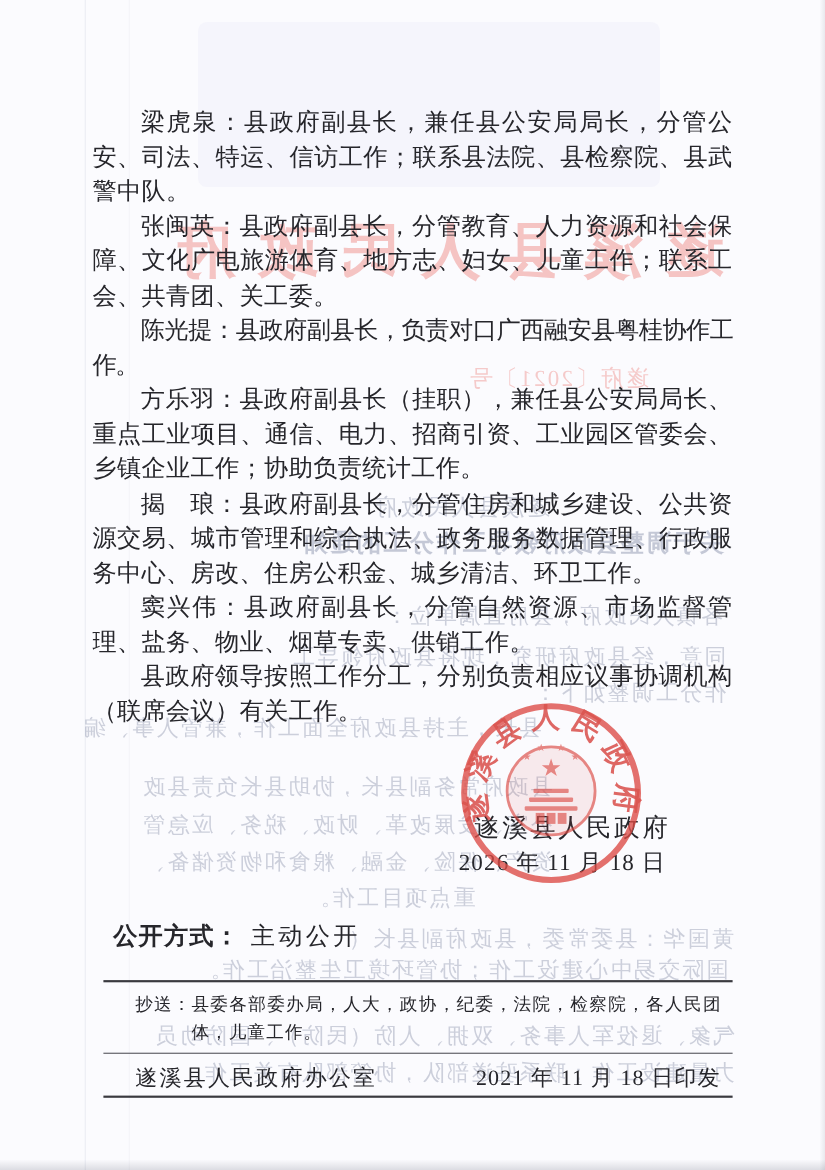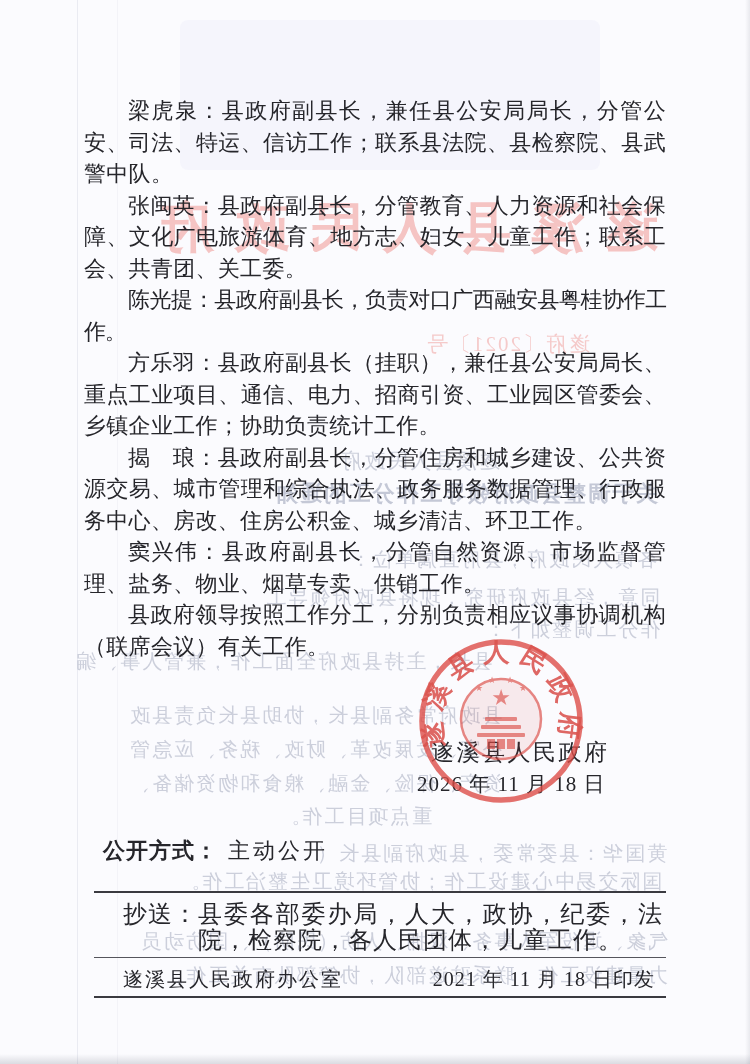--- a/index.html
+++ b/index.html
@@ -66,21 +66,21 @@
   
   .publicity{position:absolute;left:103px;top:836px;font-size:22px;}
   .publicity .lab{font-family:"Liberation Sans","DejaVu Sans",sans-serif;font-weight:bold;letter-spacing:1px;margin-top:32px;}
   .publicity .val{margin-left:10px;letter-spacing:3px;font-family:Liberation Serif, serif;}
 
   
   .rule{position:absolute;left:94px;width:572px;background:#3a3a40;}
   .rule-top{top:891px;height:2px;}
   .rule-mid{top:957px;height:1px;background:#55555c;}
   .rule-bottom{top:996px;height:2px;}
-  .cc{position:absolute;left:123px;top:901px;width:540px;font-size:24px;line-height:26px;display:flex;}
+  .cc{position:absolute;left:123px;top:901px;width:540px;font-size:16px;line-height:26px;display:flex;}
   .cc .cc-label{flex:0 0 auto;letter-spacing:1px;}
   .cc .cc-text{width:482px;text-align:justify;word-break:break-all;letter-spacing:1px;}
   .printline{position:absolute;left:123px;top:966px;width:532px;display:flex;justify-content:space-between;font-size:20px;gap:16px;}
   .printline .office{letter-spacing:2px;}
   .printline .pdate{letter-spacing:1px;margin-left:23px;}
 </style>
 </head>
 <body>
 
 <div class="page">

